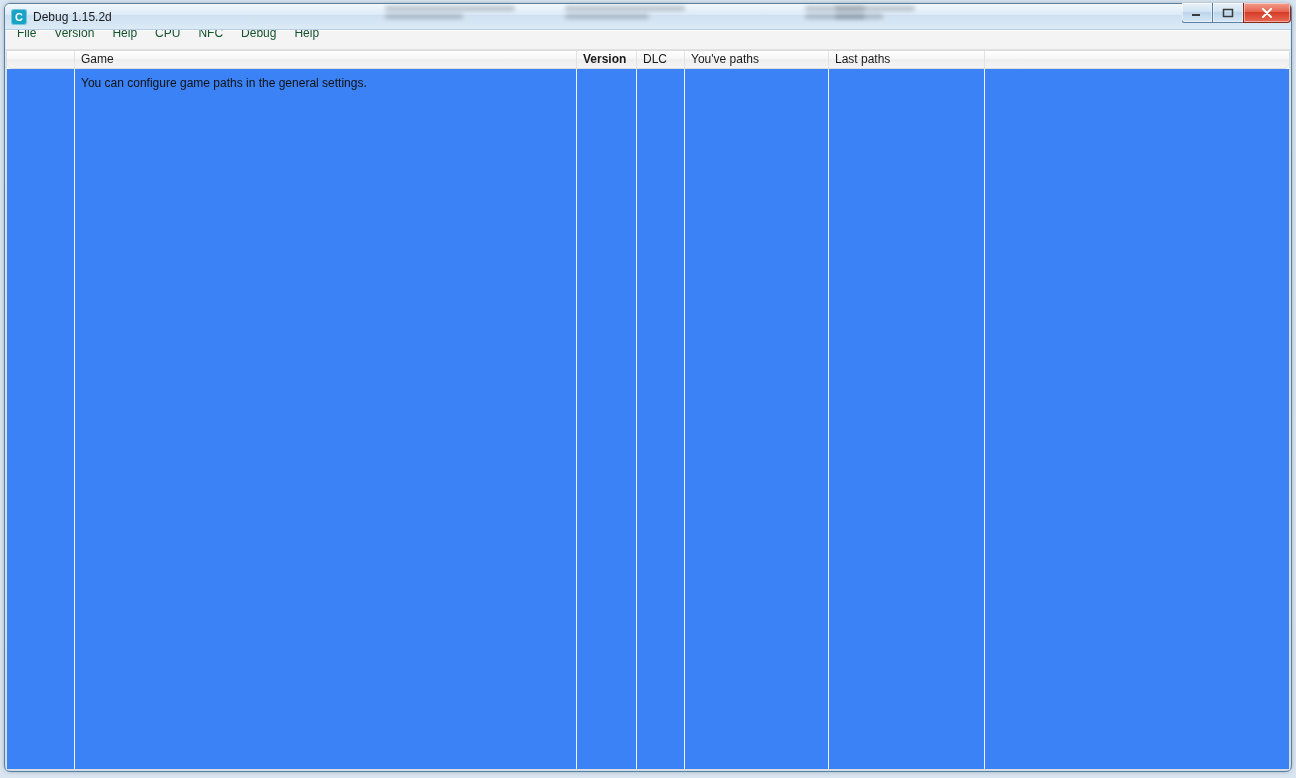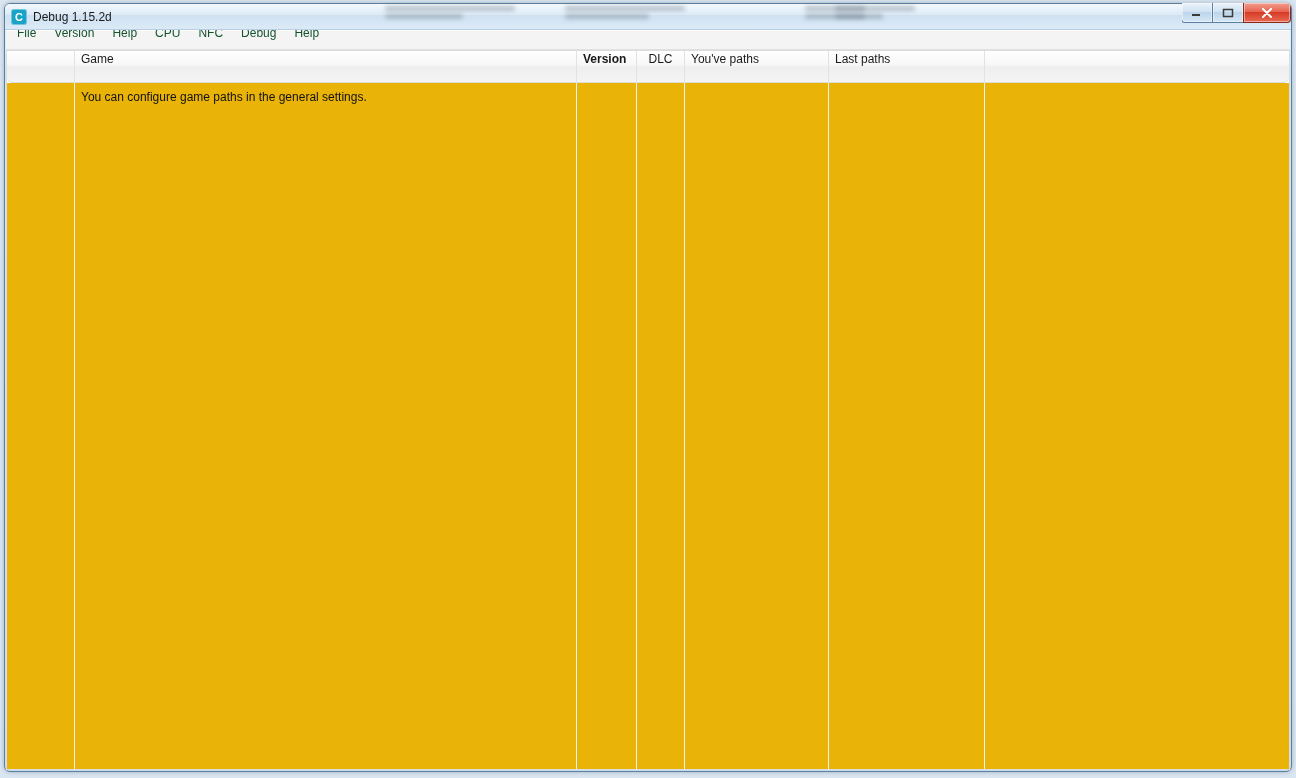--- a/index.html
+++ b/index.html
@@ -75,43 +75,43 @@
     }
     .client {
       flex: 1;
       margin: 0 1px 1px 1px;
       background: #ffffff;
       border: 1px solid #dcdcdc;
       display: flex; flex-direction: column;
       overflow: hidden;
     }
     .list-header {
-      height: 32px;
+      height: 18px;
       display: flex;
       background: linear-gradient(to bottom, #ffffff 0%, #f6f6f6 48%, #eeeeee 49%, #f4f4f4 100%);
       border-bottom: 1px solid #dcdcdc;
       font-size: 12px;
       color: #1a1a1a;
       border-radius: 6px;
     }
     .col {
       border-right: 1px solid #e2e2e2;
       padding: 1px 6px 0 6px;
       white-space: nowrap;
       overflow: hidden;
       text-overflow: ellipsis;
     }
     .col-icon   { width: 68px; border-right: 1px solid #e2e2e2; }
     .col-game   { width: 502px; }
     .col-version{ width: 60px; font-weight: bold; }
-    .col-dlc    { width: 48px; text-align: center; }
+    .col-dlc    { width: 48px; }
     .col-played { width: 144px; }
     .col-last   { width: 156px; }
     .col-spacer { flex: 1; border-right: none; }
-    .list-body { flex: 1; position: relative; background: #eab308; }
+    .list-body { flex: 1; position: relative; background: #3b82f6; }
     .list-body .gridlines {
       position: absolute; inset: 0;
       pointer-events: none;
     }
     .vline { position:absolute; top:0; bottom:0; width:1px; background:#f2f2f2; }
     .hint-text {
       position: absolute; top: 7px; left: 74px;
       color: #111; font-size: 12px;
     }
     

